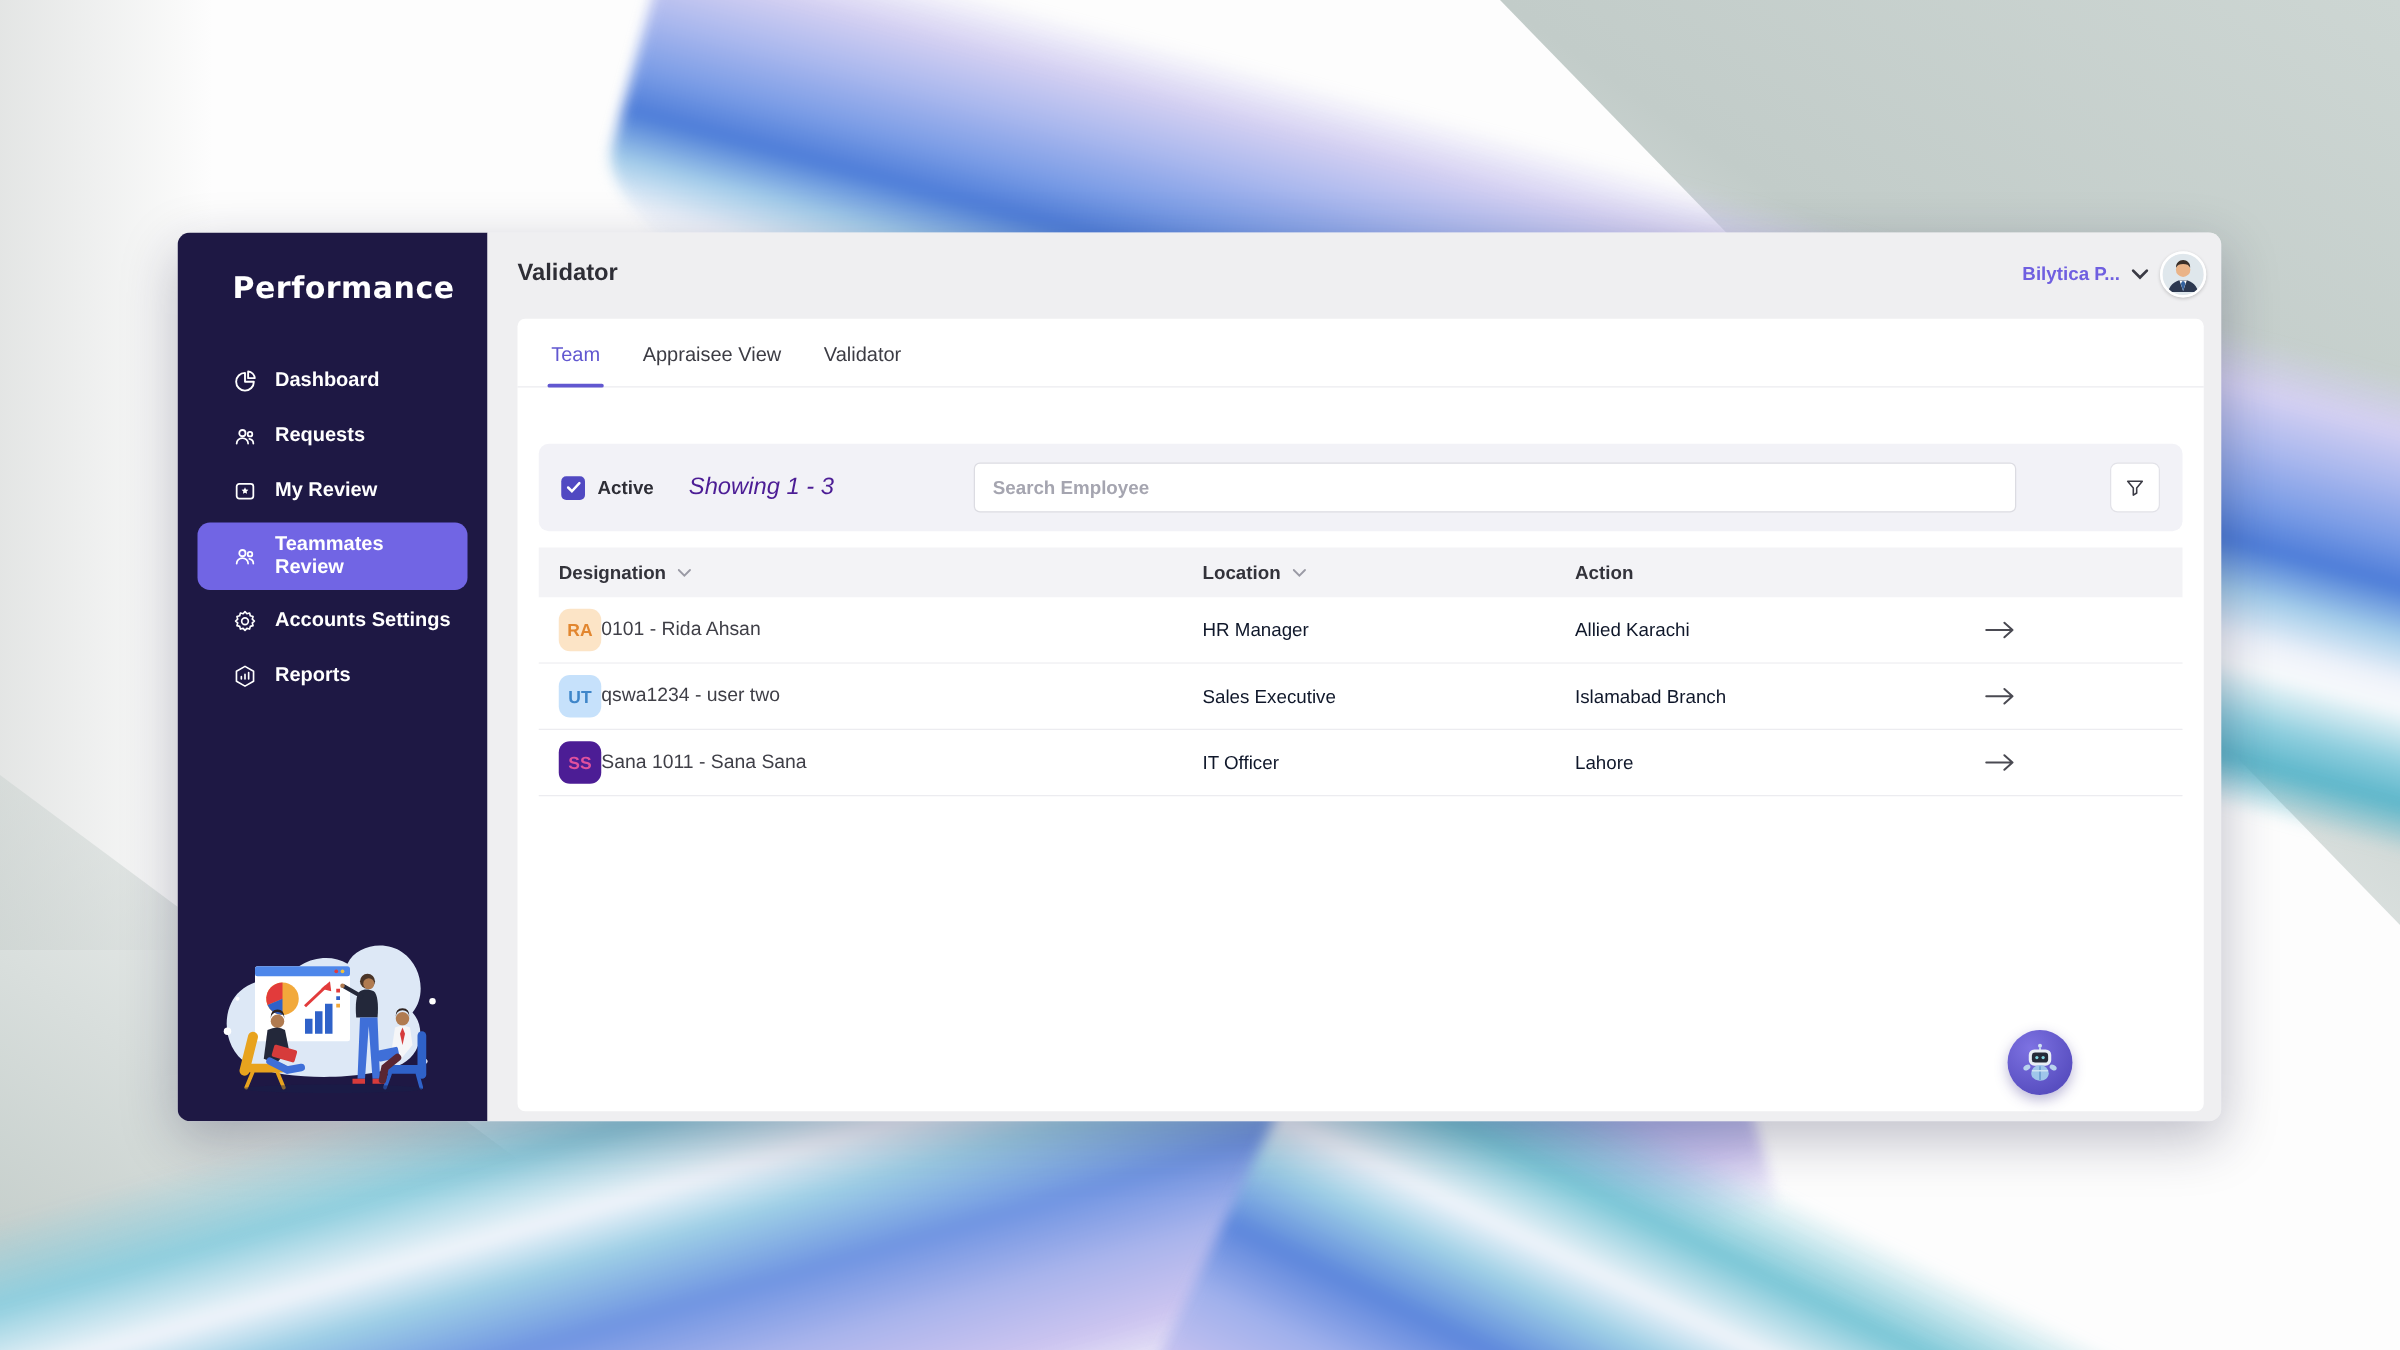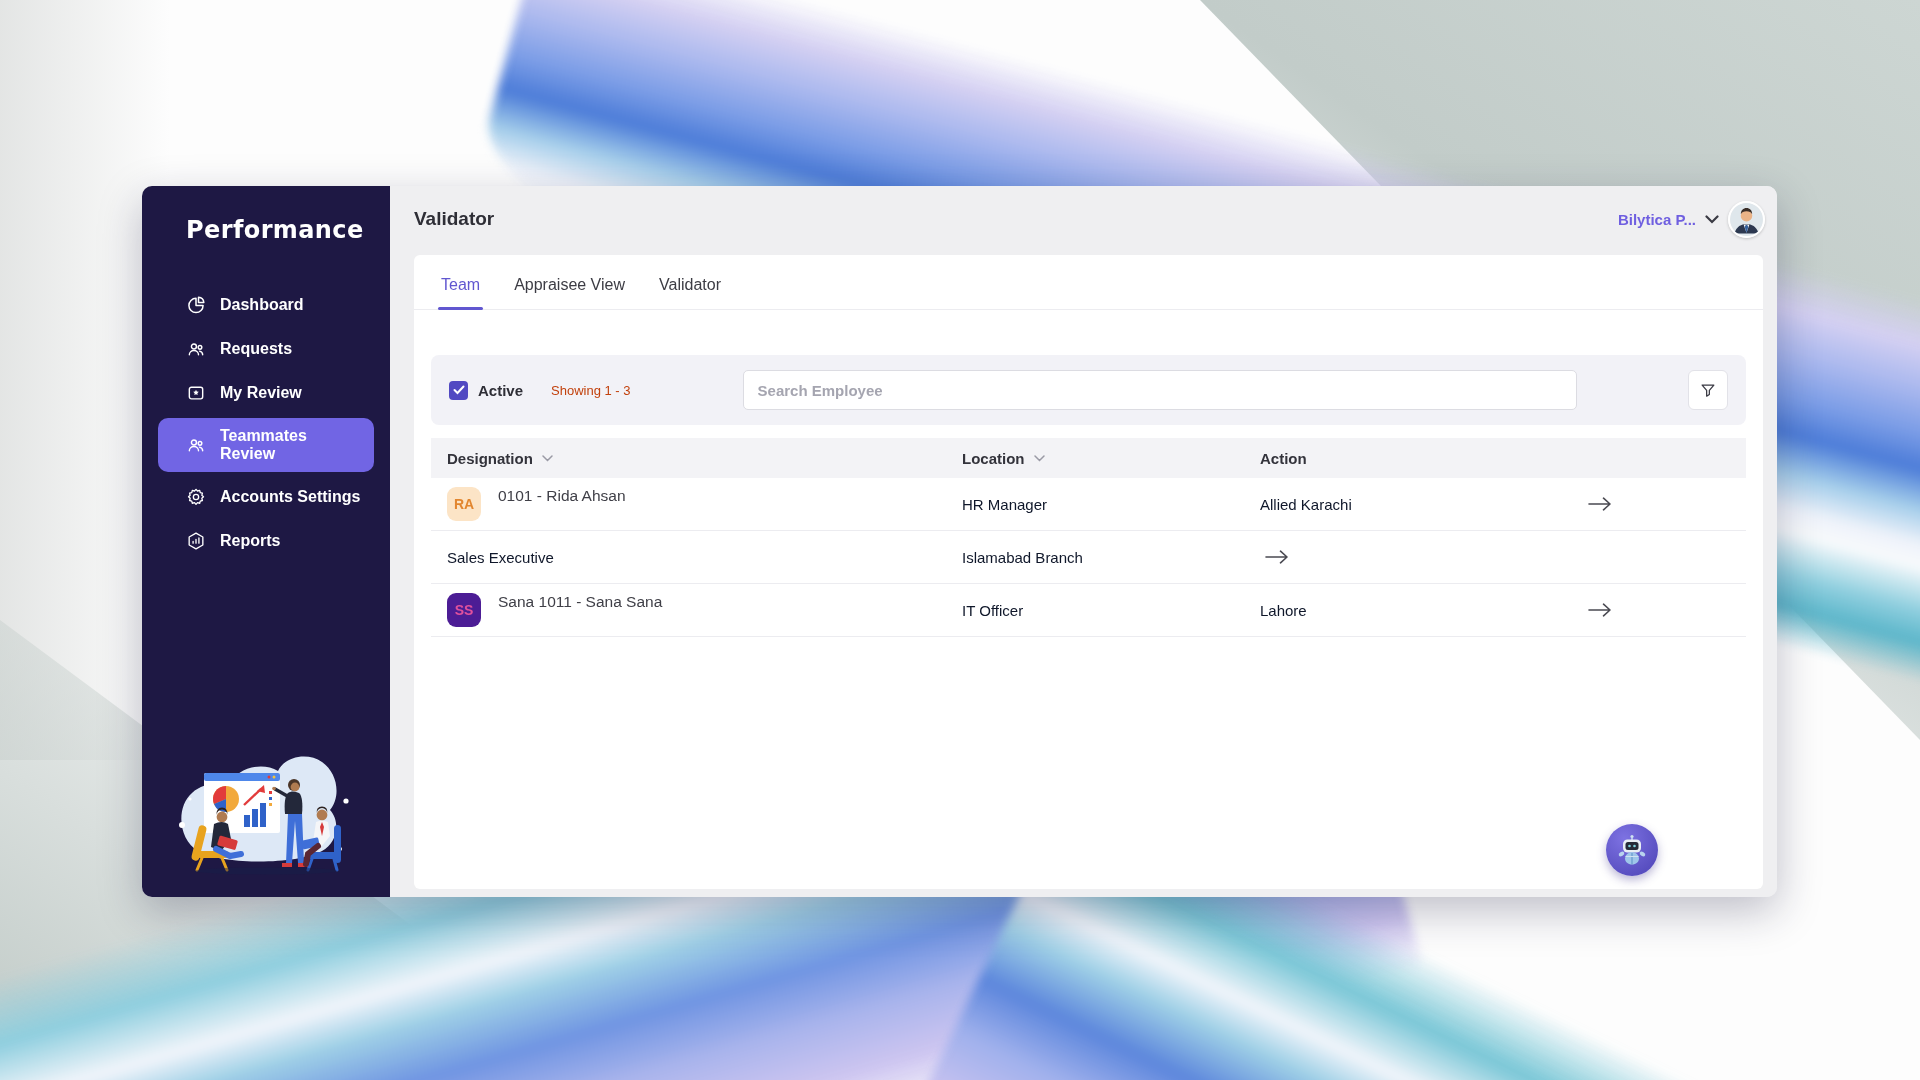--- a/index.html
+++ b/index.html
@@ -62,35 +62,35 @@
   .tab.active::after { content:""; position:absolute; left:0; right:0; bottom:-1px; height:3px;
     background:#6157d0; border-radius:2px; }
 
   .panel { margin:45px 17px 0; }
   .toolbar { background:#f2f2f7; border-radius:8px; height:70px; display:flex; align-items:center;
     padding:0 18px; }
   .checkbox { width:19px; height:19px; border-radius:4px; background:#5149c2; display:inline-flex;
     align-items:center; justify-content:center; cursor:pointer; flex-shrink:0; }
   .checkbox svg { width:12px; height:10px; }
   .chk-label { margin-left:10px; font-size:15px; font-weight:700; color:#2e2e36; }
-  .showing { margin-left:28px; font-size:13px; color:#c2410c; }
+  .showing { margin-left:28px; font-size:19px; color:#4c1d95;font-style:italic; }
   .search { margin-left:112px; width:834px; height:40px; border:1px solid #dcdce2; border-radius:5px;
     background:#fff; padding:0 14px; font-size:15px; color:#333; font-family:"Liberation Sans",sans-serif;font-weight:bold; }
   .search::placeholder { color:#a5a5b0; }
   .filter-btn { margin-left:auto; width:40px; height:40px; background:#fff; border:1px solid #e2e2e8;
     border-radius:6px; display:flex; align-items:center; justify-content:center; cursor:pointer; }
   .filter-btn svg { width:18px; height:18px; }
 
   .thead { margin-top:13px; background:#f3f3f6; display:grid;
     grid-template-columns:515px 298px 323px 1fr; height:40px; align-items:center; padding-left:16px; }
   .th { display:flex; align-items:center; gap:9px; font-size:15px; font-weight:700; color:#33333b; cursor:pointer; }
   .th .sort { width:11px; height:7px; display:inline-flex; }
   .row { display:grid; grid-template-columns:515px 298px 323px 1fr; height:53px; align-items:center;
     padding-left:16px; border-bottom:1px solid #ececf0; background:#fff; }
-  .emp { display:flex; align-items:flex-start; gap:17px; }
+  .emp { display:flex; align-items:center; }
   .av { width:34px; height:34px; border-radius:9px; display:flex; align-items:center; justify-content:center;
     font-size:14px; font-weight:700; }
   .ename { font-size:15.5px; color:#3f3f47; }
   .cell { font-size:15px; color:#0f172a; }
   .act-btn { background:none; border:none; cursor:pointer; display:flex; align-items:center; padding:4px; }
   .act-btn svg { width:26px; height:16px; }
 
   .chatbot { position:absolute; right:105px; bottom:13px; width:52px; height:52px; border:none;
     border-radius:50%; cursor:pointer; background:radial-gradient(circle at 35% 28%, #7d72e2, #584ec0 75%);
     box-shadow:0 4px 10px rgba(60,50,140,.35); display:flex; align-items:center; justify-content:center; }
@@ -301,20 +301,24 @@
               <div class="cell">Allied Karachi</div>
               <div>
                 <button class="act-btn">
                   <svg viewBox="0 0 26 16" fill="none" stroke="#4a4a52" stroke-width="1.6" stroke-linecap="round" stroke-linejoin="round">
                     <path d="M2 8h21M16.5 2.2L23 8l-6.5 5.8"></path>
                   </svg>
                 </button>
               </div>
             </div>
             <div class="row">
+              <div class="emp">
+                <span class="av" style="background: rgb(198, 225, 251); color: rgb(63, 134, 201);">UT</span>
+                <span class="ename">qswa1234 - user two</span>
+              </div>
               <div class="cell">Sales Executive</div>
               <div class="cell">Islamabad Branch</div>
               <div>
                 <button class="act-btn">
                   <svg viewBox="0 0 26 16" fill="none" stroke="#4a4a52" stroke-width="1.6" stroke-linecap="round" stroke-linejoin="round">
                     <path d="M2 8h21M16.5 2.2L23 8l-6.5 5.8"></path>
                   </svg>
                 </button>
               </div>
             </div>

